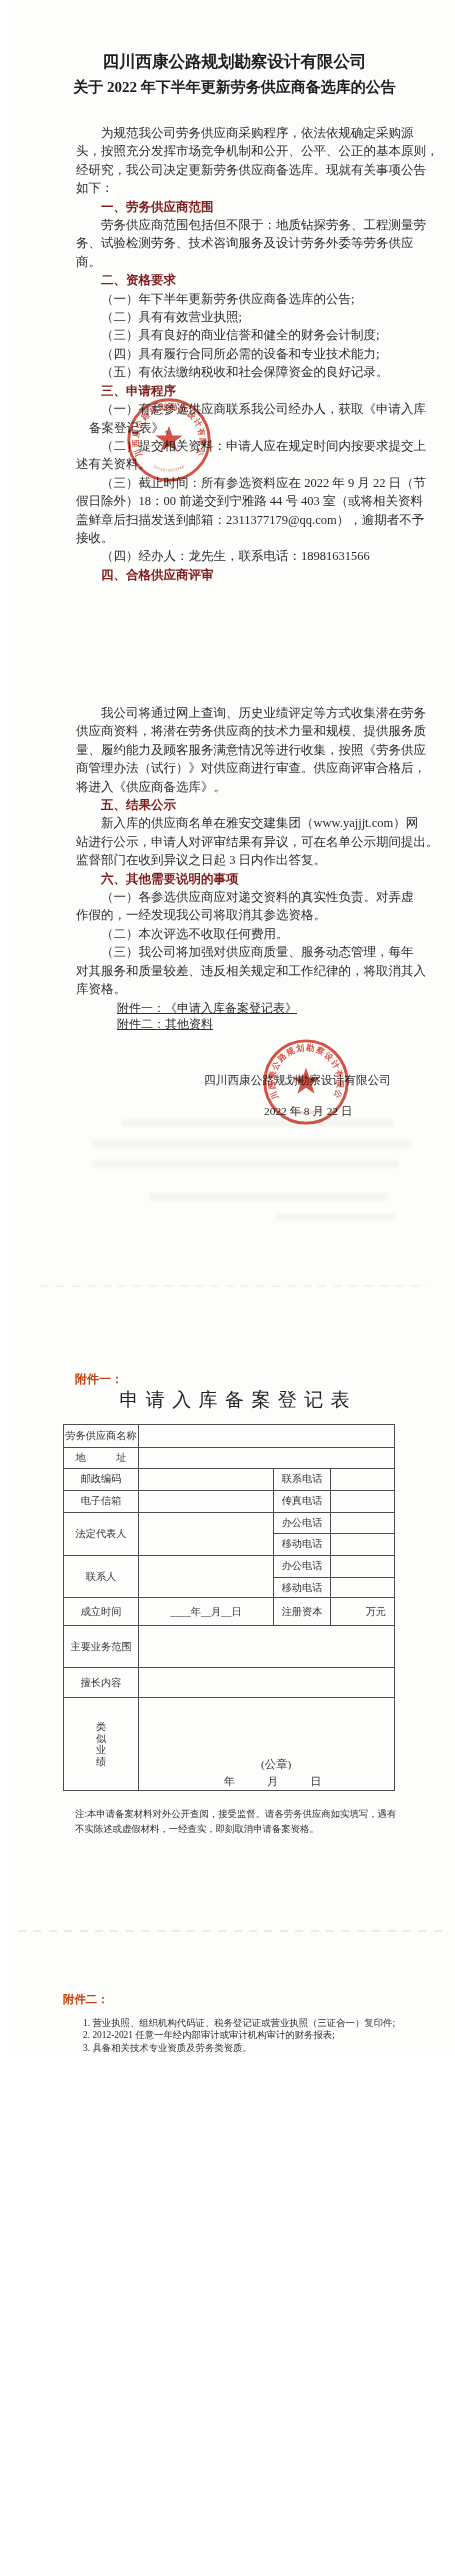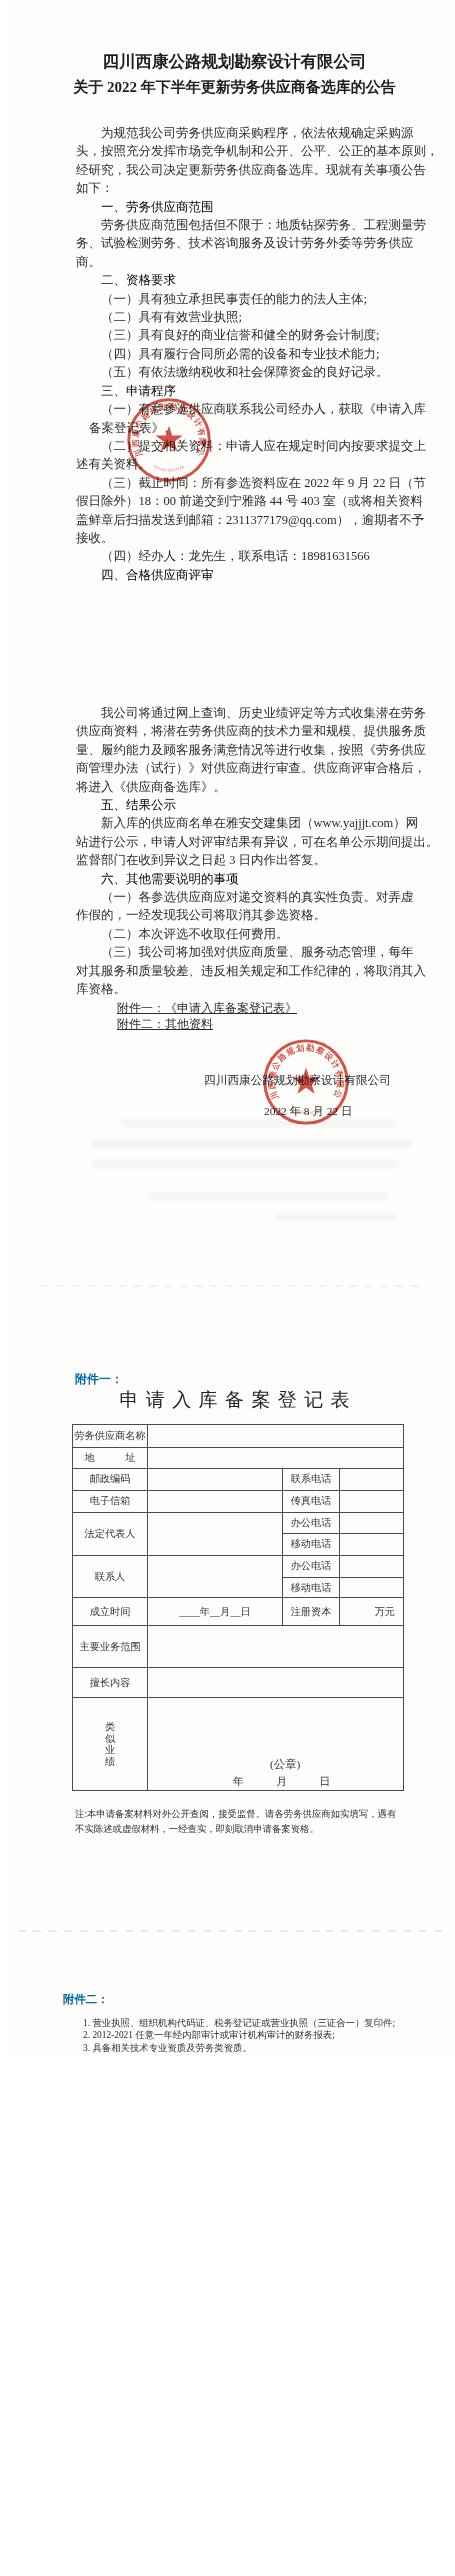--- a/index.html
+++ b/index.html
@@ -6,29 +6,29 @@
   #doc{position:relative;width:455px;height:2056px;background:#fdfdfc;overflow:hidden;
        font-family:"Liberation Serif","DejaVu Serif",serif;color:#2b2b2b;margin-left:7px;}
   .abs{position:absolute;}
   .ln{white-space:nowrap;}
   .title1{top:51px;left:0;right:0;text-align:center;font-size:16.5px;font-weight:bold;color:#1e1e1e;}
   .title2{top:78px;left:0;right:0;text-align:center;font-size:15px;font-weight:bold;color:#1e1e1e;}
   .body1{top:124px;left:69px;width:342px;font-size:12.5px;line-height:18.4px;}
   .body2{top:704px;left:69px;width:342px;font-size:12.5px;line-height:18.4px;}
   .ind{text-indent:25px;}
   .ind-half{text-indent:13px;}
-  .hd{font-weight:normal;font-family:"Liberation Sans","DejaVu Sans",sans-serif;color:#000000;}
+  .hd{font-weight:bold;font-family:"Liberation Sans","DejaVu Sans",sans-serif;color:#7f1d1d;}
   .attach2{top:1000px;left:110px;font-size:12px;line-height:16px;text-decoration:underline;}
   .sig-company{top:1073px;left:197px;font-size:11.7px;}
   .sig-date{top:1104px;left:257px;font-size:11.4px;}
-  .attach-label{font-family:"Liberation Sans","DejaVu Sans",sans-serif;font-weight:bold;color:#0369a1;}
+  .attach-label{font-family:"Liberation Sans","DejaVu Sans",sans-serif;font-weight:bold;color:#c2410c;}
   .p3-label{top:1371px;left:68px;font-size:12px;}
   .form-title{top:1387px;left:0;right:0;text-align:center;font-size:19px;font-weight:normal;
               letter-spacing:7.4px;text-indent:7.4px;color:#222;}
-  table.form{position:absolute;top:1424px;left:65px;width:331px;border-collapse:collapse;table-layout:fixed;}
+  table.form{position:absolute;top:1424px;left:56px;width:331px;border-collapse:collapse;table-layout:fixed;}
   table.form td{border:0.6px solid #4c4c4c;padding:0;font-size:10.2px;color:#333;vertical-align:middle;}
   td.lab{text-align:center;}
   td.val{background:transparent;}
   .vlab{display:flex;flex-direction:column;align-items:center;justify-content:center;
         line-height:11.7px;font-size:10.2px;height:100%;}
   .bigcell{position:relative;}
   .seal-ph{position:absolute;left:122px;top:59px;font-size:11.4px;color:#333;}
   .ymd{position:absolute;left:85px;top:77px;font-size:10.8px;color:#333;white-space:pre;}
   .founding{ text-align:center;font-size:10.8px;}
   .capital-unit{text-align:right;padding-right:8px !important;font-size:10.2px;}
@@ -51,21 +51,21 @@
   <div class="abs body1">
     <div class="ln ind">为规范我公司劳务供应商采购程序，依法依规确定采购源</div>
     <div class="ln">头，按照充分发挥市场竞争机制和公开、公平、公正的基本原则，</div>
     <div class="ln">经研究，我公司决定更新劳务供应商备选库。现就有关事项公告</div>
     <div class="ln">如下：</div>
     <div class="ln ind hd">一、劳务供应商范围</div>
     <div class="ln ind">劳务供应商范围包括但不限于：地质钻探劳务、工程测量劳</div>
     <div class="ln">务、试验检测劳务、技术咨询服务及设计劳务外委等劳务供应</div>
     <div class="ln">商。</div>
     <div class="ln ind hd">二、资格要求</div>
-    <div class="ln ind">（一）具有独立承担民事责任的能力的法人主体;</div>
+    <div class="ln ind">（一）年下半年更新劳务供应商备选库的公告;</div>
     <div class="ln ind">（二）具有有效营业执照;</div>
     <div class="ln ind">（三）具有良好的商业信誉和健全的财务会计制度;</div>
     <div class="ln ind">（四）具有履行合同所必需的设备和专业技术能力;</div>
     <div class="ln ind">（五）有依法缴纳税收和社会保障资金的良好记录。</div>
     <div class="ln ind hd">三、申请程序</div>
     <div class="ln ind">（一）有意参选供应商联系我公司经办人，获取《申请入库</div>
     <div class="ln ind-half">备案登记表》。</div>
     <div class="ln ind">（二）提交相关资料：申请人应在规定时间内按要求提交上</div>
     <div class="ln">述有关资料。</div>
     <div class="ln ind">（三）截止时间：所有参选资料应在 2022 年 9 月 22 日（节</div>

